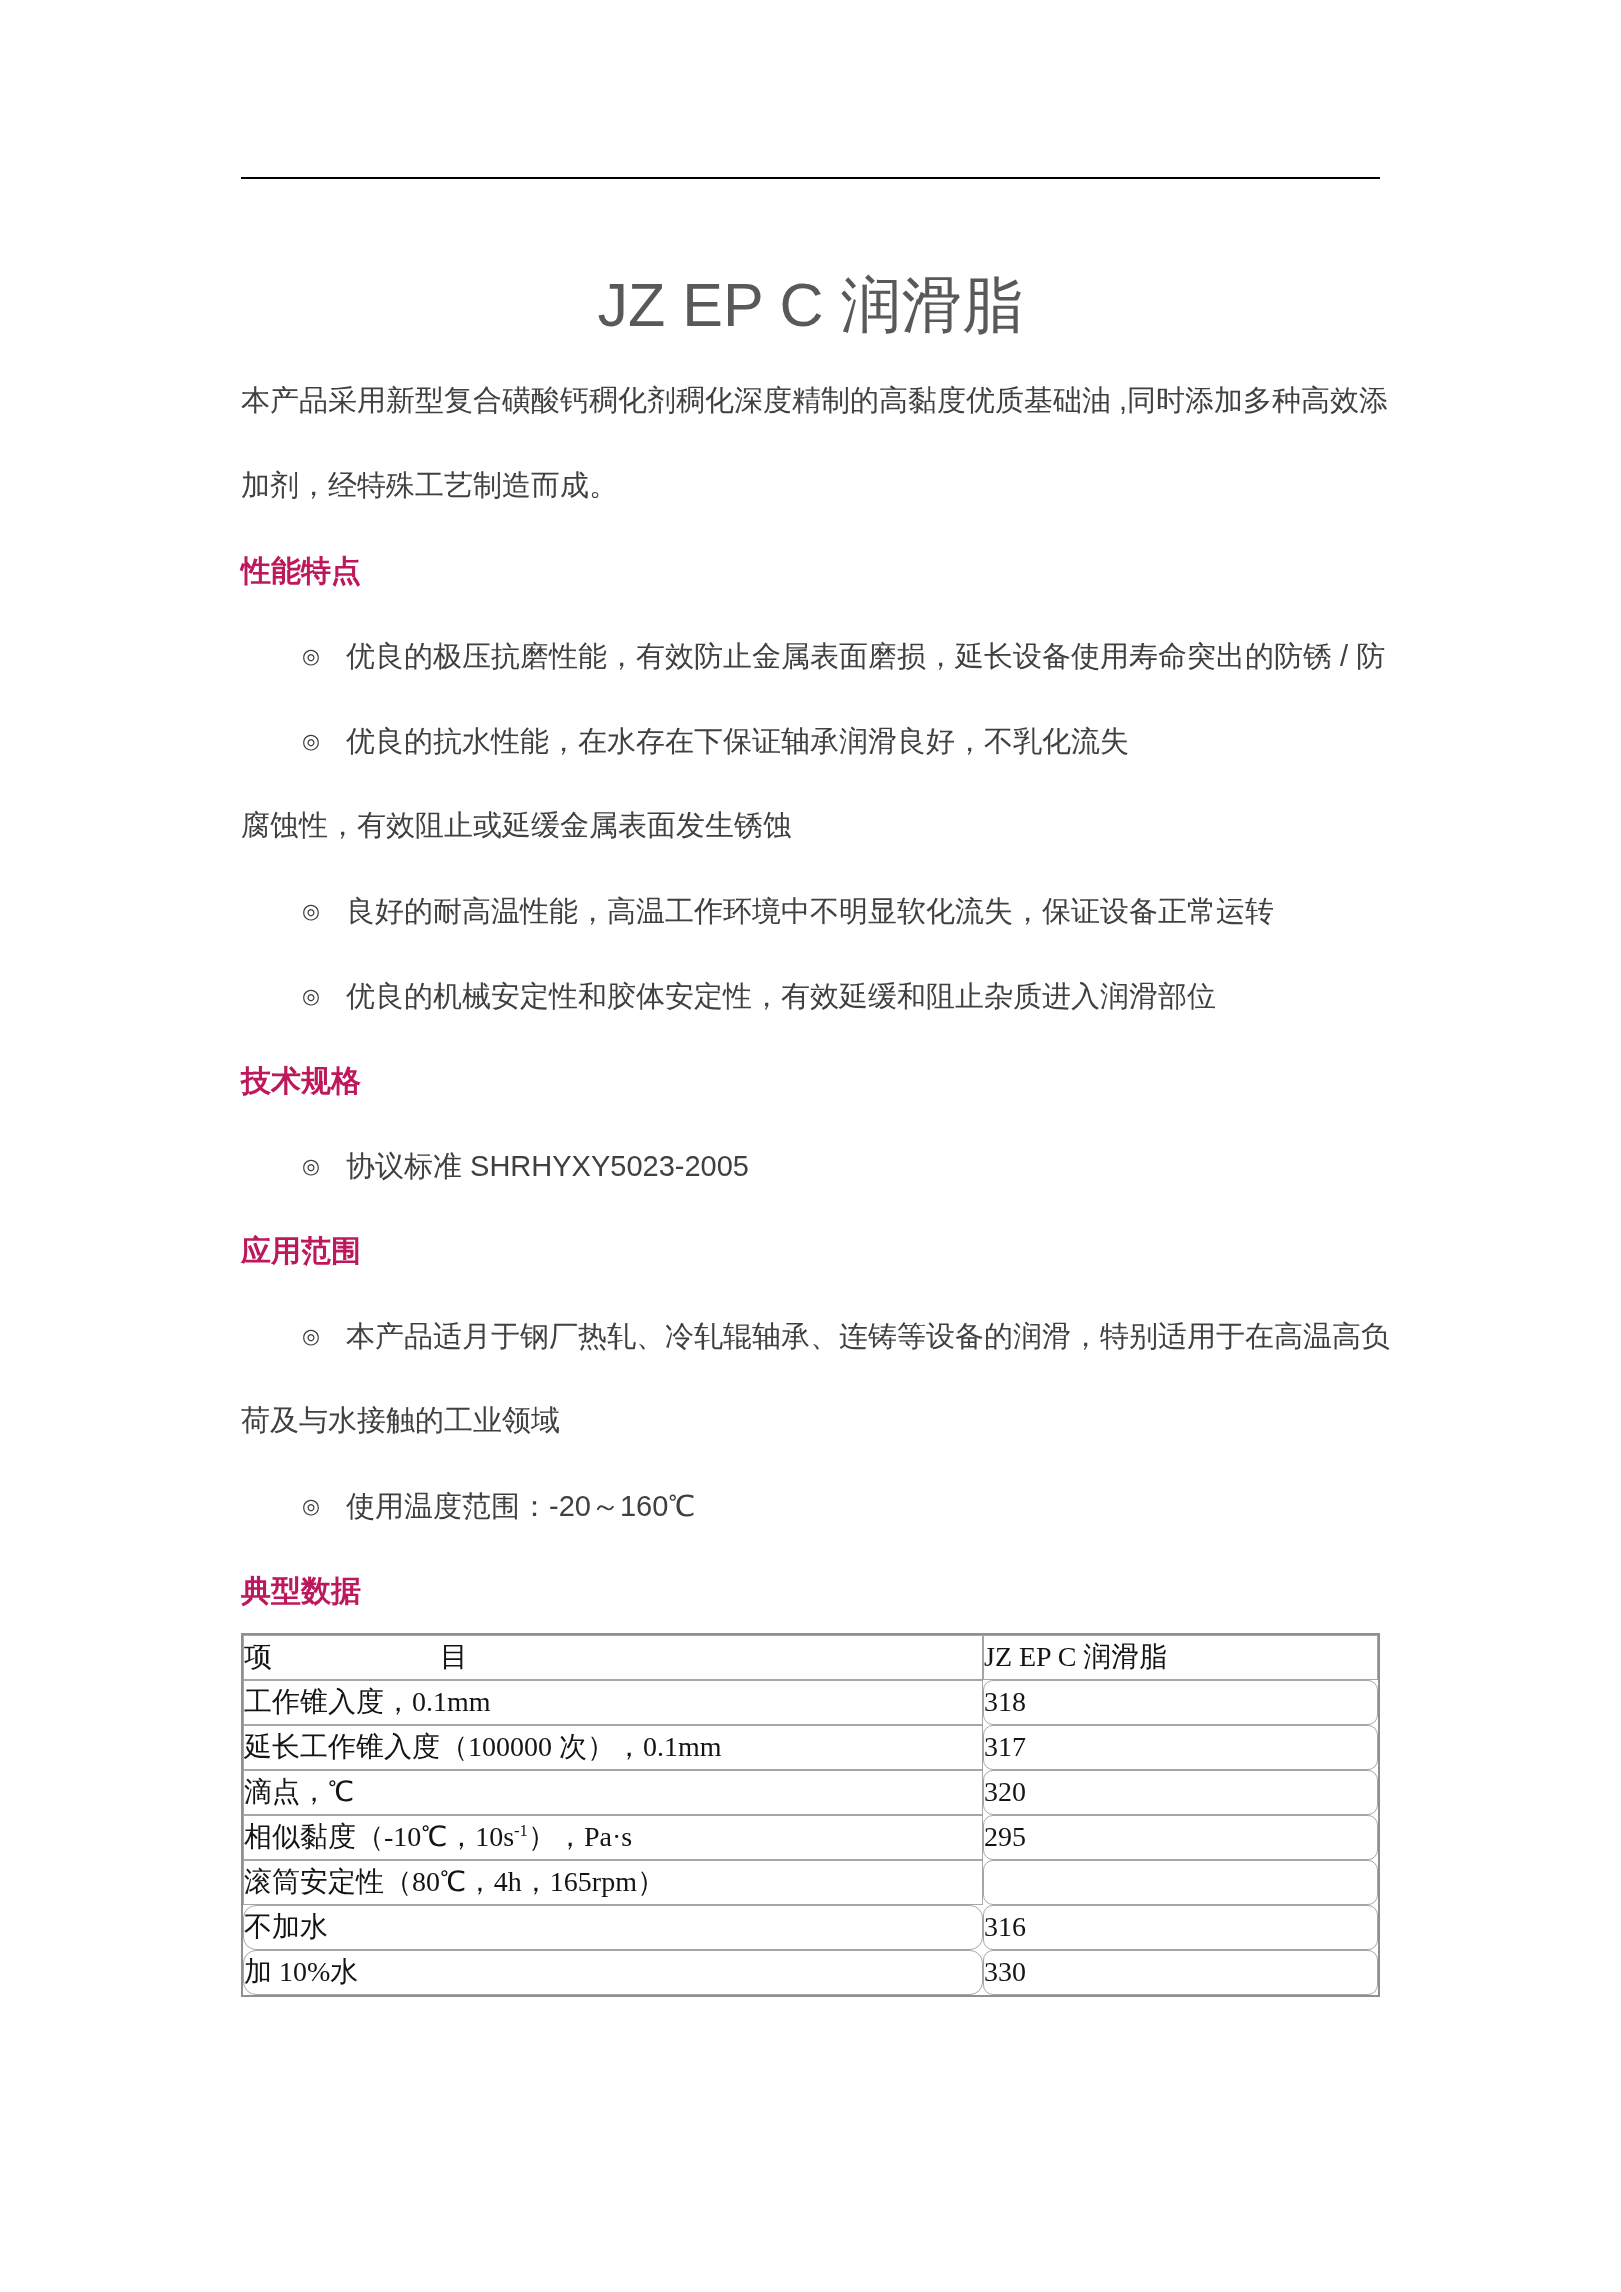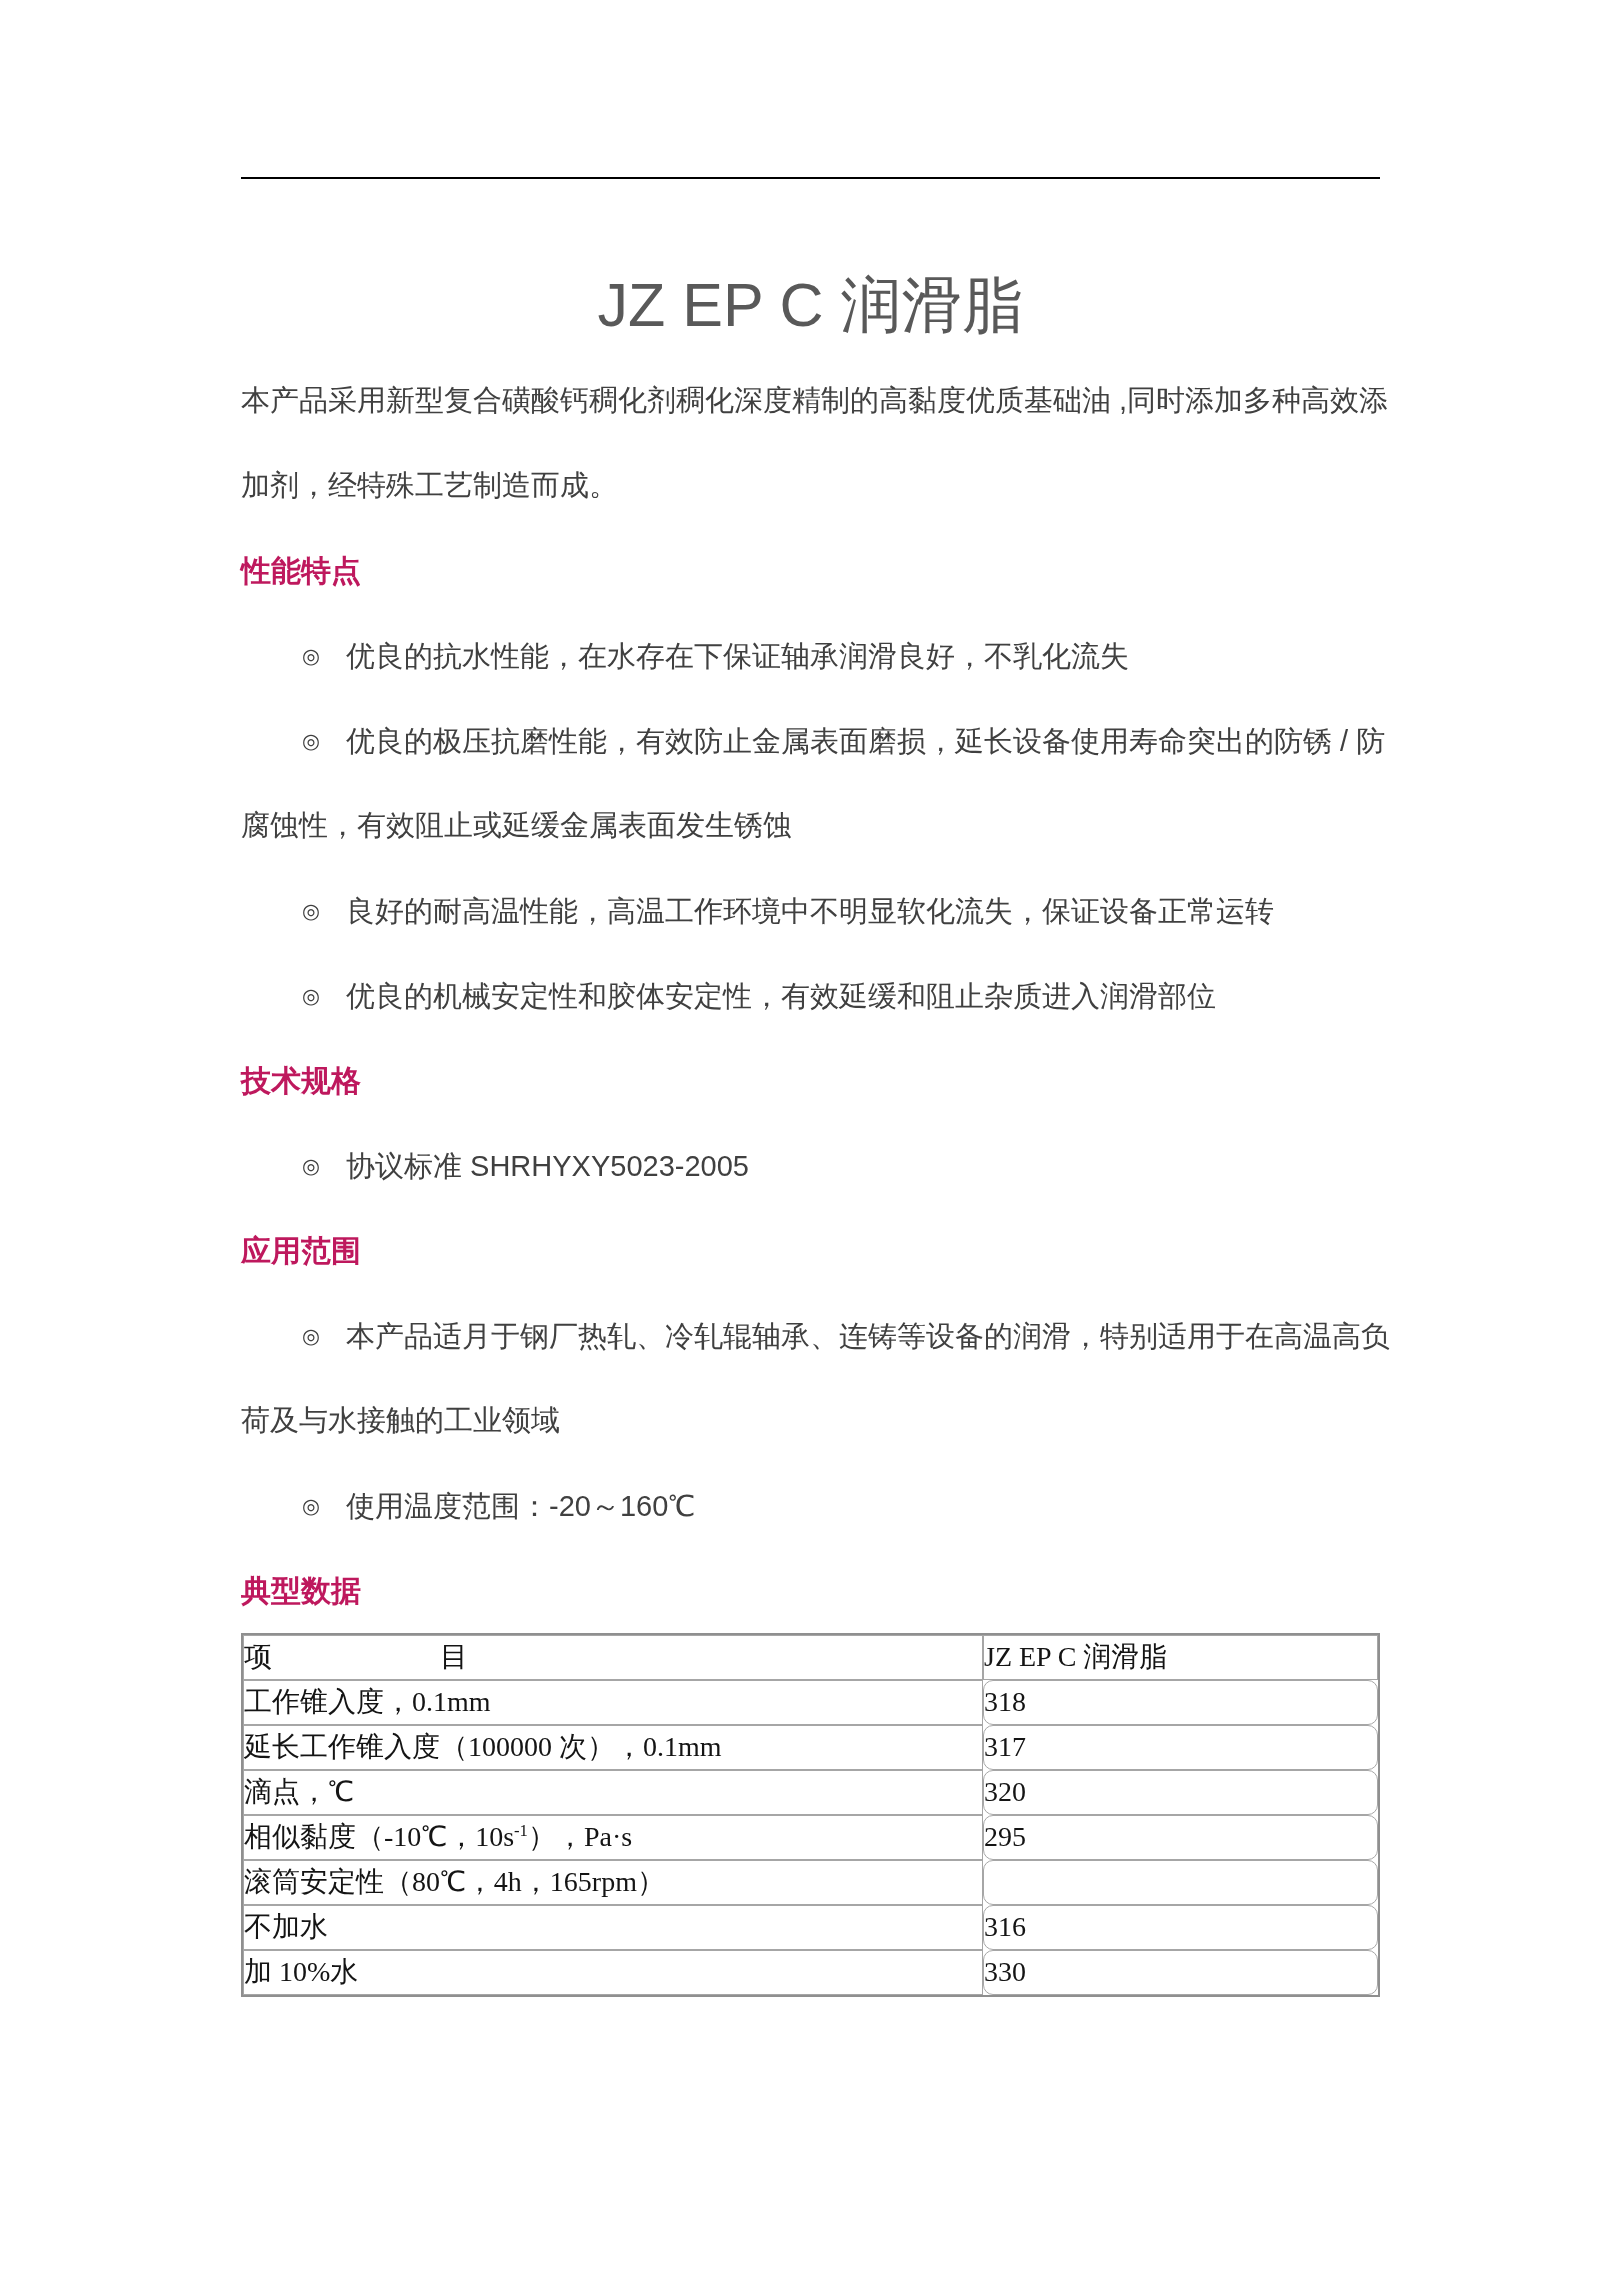--- a/index.html
+++ b/index.html
@@ -71,21 +71,21 @@
     border: 1px solid #a6a6a6;
     height: 45px;
     box-sizing: border-box;
     padding: 0 0;
     vertical-align: middle;
     overflow: hidden;
     white-space: nowrap;
   }
   td.header-val { padding-left: 33px; }
   td.val-cell { padding-left: 2.9px; border-radius: 10px; }
-  td.indent { padding-left: 120px; }
+  td.indent { padding-left: 120px; border-radius: 13px; }
   td sup {
     font-size: 16.7px;
     vertical-align: super;
     line-height: 0;
   }
 </style>
 </head>
 <body>
 
 <div class="page">
@@ -94,22 +94,22 @@
 
   <div class="doc-title">JZ EP C 润滑脂</div>
 
   <div class="lines">
 
     <div class="line">本产品采用新型复合磺酸钙稠化剂稠化深度精制的高黏度优质基础油 ,同时添加多种高效添</div>
     <div class="line">加剂，经特殊工艺制造而成。</div>
 
     <div class="line heading">性能特点</div>
 
+    <div class="line bullet"><span class="bmark">◎</span><span class="btext">优良的极压抗磨性能，有效防止金属表面磨损，延长设备使用寿命突出的防锈 / 防</span></div>
     <div class="line bullet"><span class="bmark">◎</span><span class="btext">优良的抗水性能，在水存在下保证轴承润滑良好，不乳化流失</span></div>
-    <div class="line bullet"><span class="bmark">◎</span><span class="btext">优良的极压抗磨性能，有效防止金属表面磨损，延长设备使用寿命突出的防锈 / 防</span></div>
     <div class="line">腐蚀性，有效阻止或延缓金属表面发生锈蚀</div>
     <div class="line bullet"><span class="bmark">◎</span><span class="btext">良好的耐高温性能，高温工作环境中不明显软化流失，保证设备正常运转</span></div>
     <div class="line bullet"><span class="bmark">◎</span><span class="btext">优良的机械安定性和胶体安定性，有效延缓和阻止杂质进入润滑部位</span></div>
 
     <div class="line heading">技术规格</div>
 
     <div class="line bullet"><span class="bmark">◎</span><span class="btext">协议标准 SHRHYXY5023-2005</span></div>
 
     <div class="line heading">应用范围</div>
 

